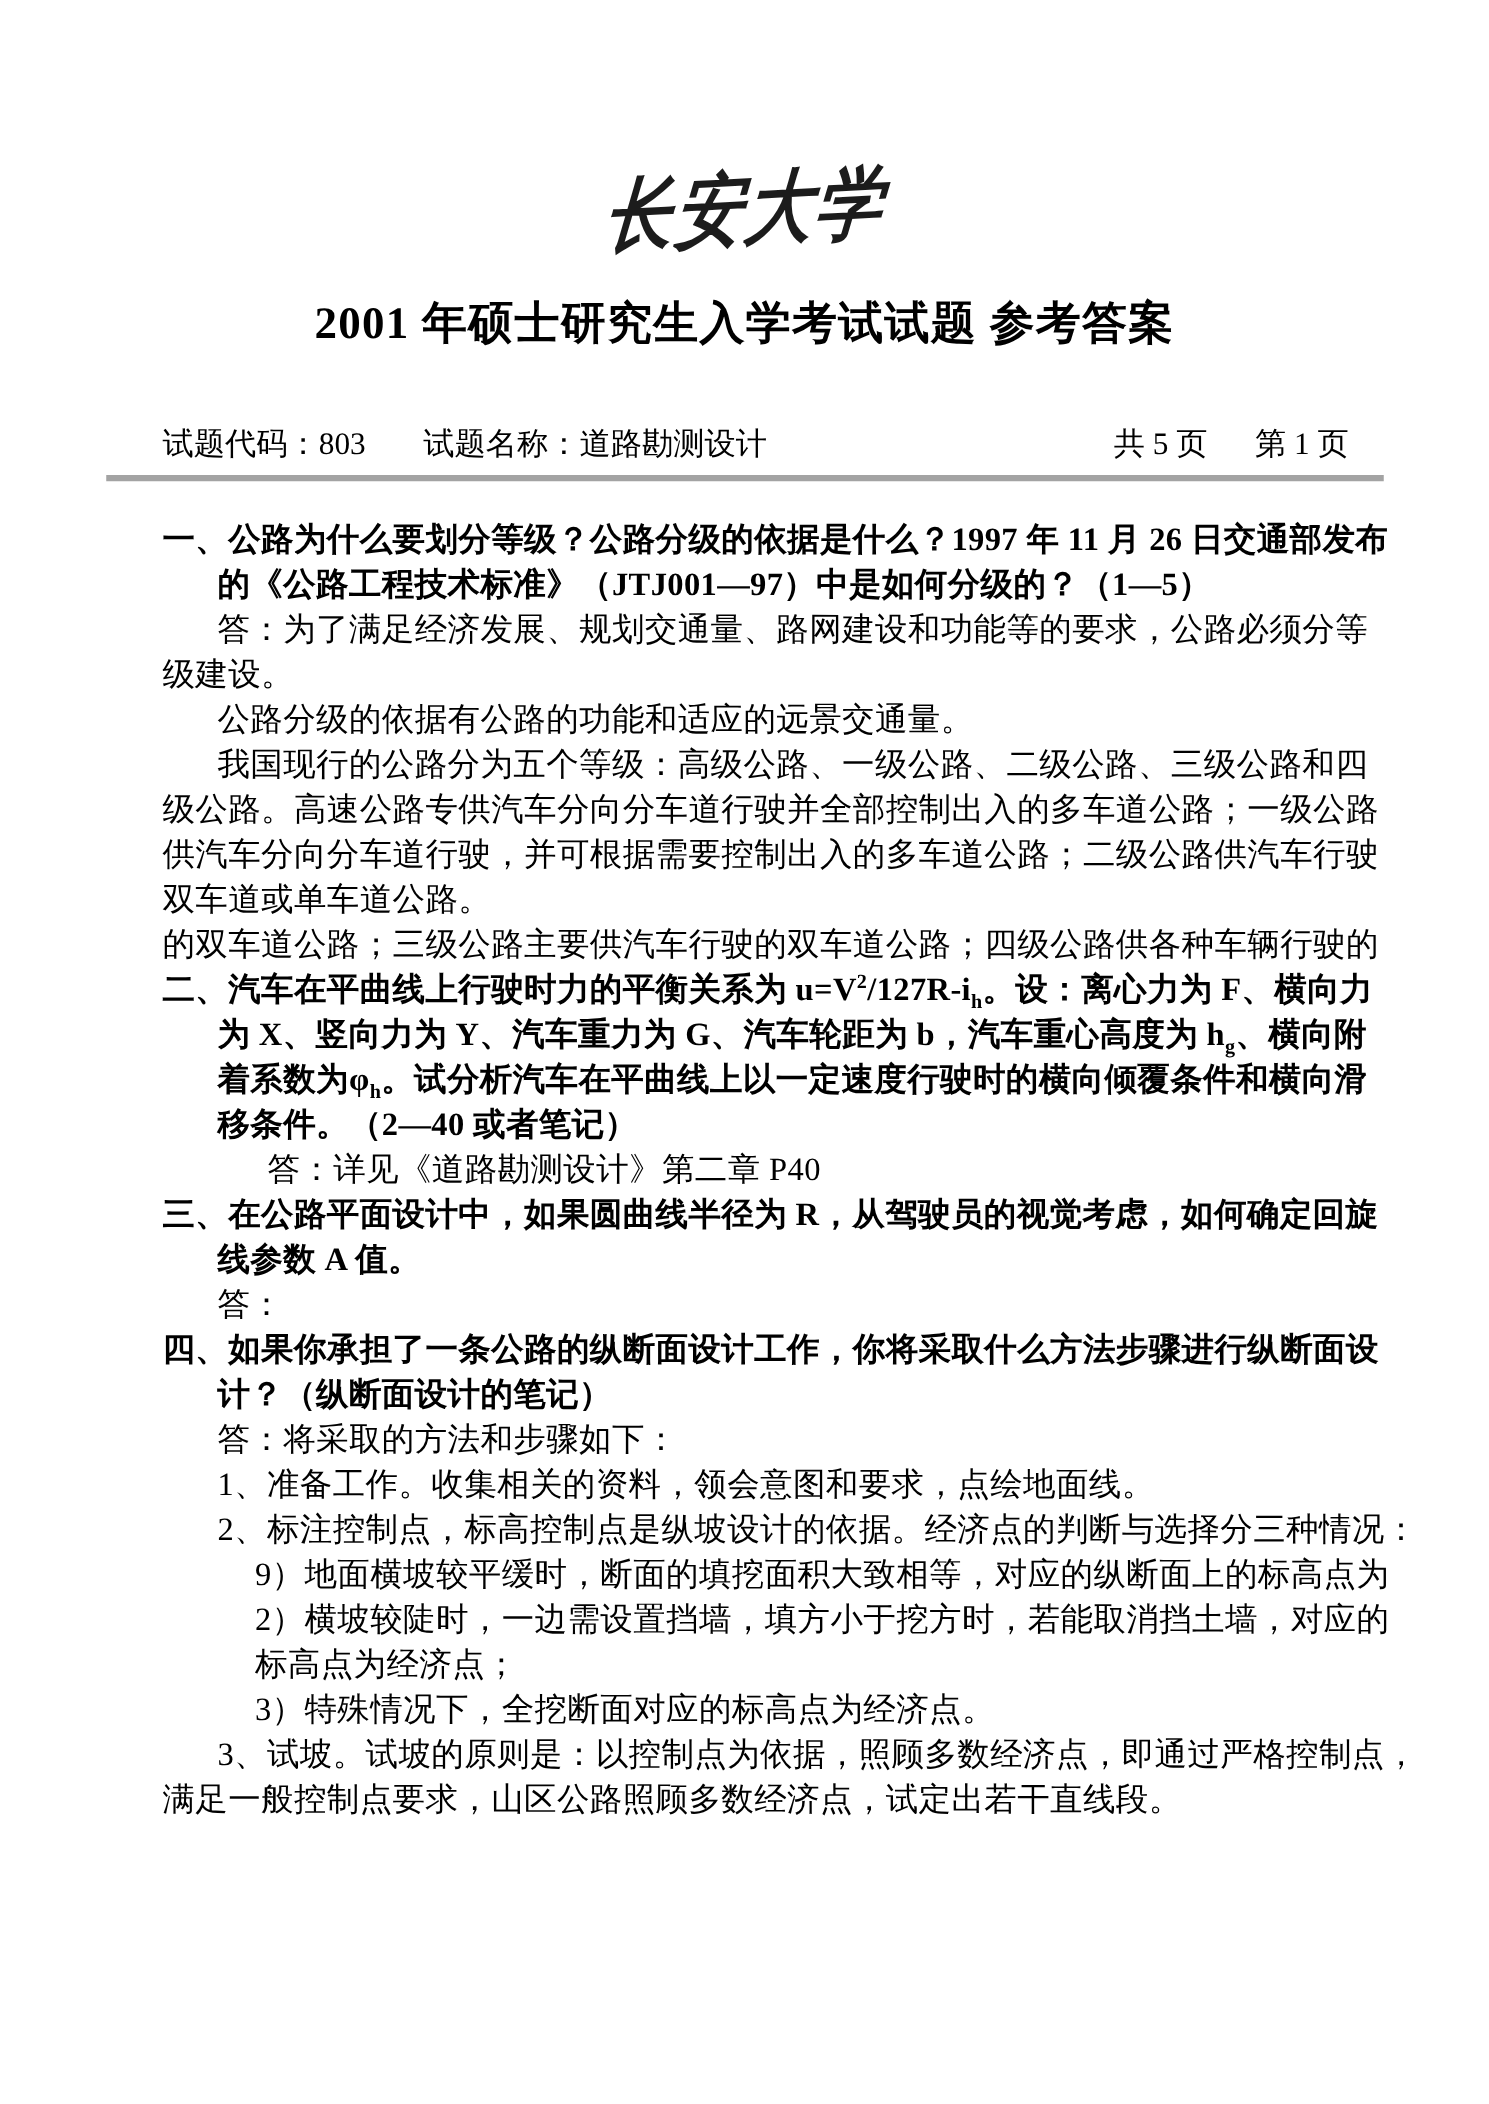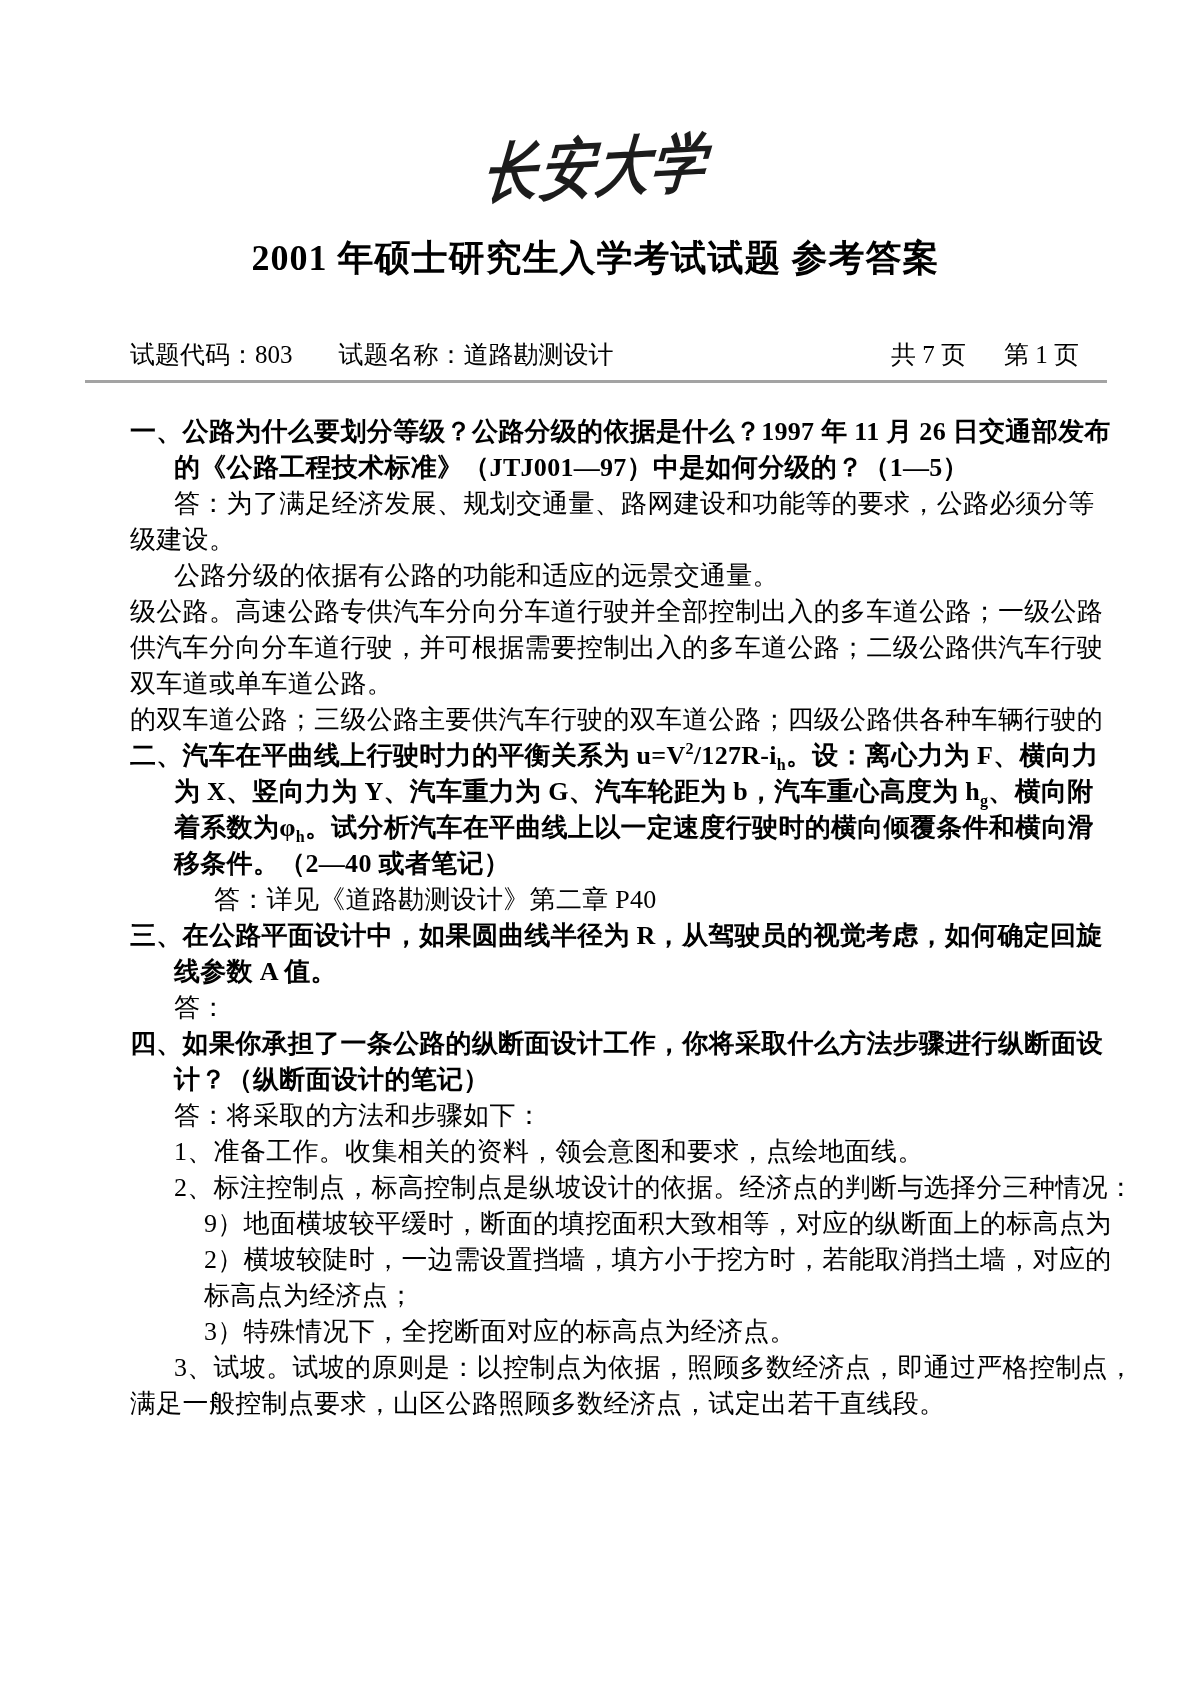--- a/index.html
+++ b/index.html
@@ -41,21 +41,21 @@
   }
   .header-row {
     position: absolute;
     left: 85px;
     top: 338px;
     width: 1022px;
     display: flex;
     align-items: baseline;
     font-size: 25px;
     padding-bottom: 9px;
-    border-bottom: 3px solid #a3a3a3;
+    border-bottom: 5px solid #a3a3a3;
   }
   .header-left { display: flex; gap: 46px; margin-left: 45px; }
   .header-right { margin-left: auto; display: flex; gap: 38px; margin-right: 28px; }
   .doc-body {
     position: absolute;
     left: 130px;
     top: 414px;
     width: 985px;
     font-size: 26px;
   }
@@ -82,31 +82,32 @@
   </div>
 
   <div class="doc-title">2001 年硕士研究生入学考试试题 参考答案</div>
 
   <div class="header-row">
     <div class="header-left">
       <span>试题代码：803</span>
       <span>试题名称：道路勘测设计</span>
     </div>
     <div class="header-right">
-      <span>共 7 页</span>
+      <span>共 5 页</span>
       <span>第 1 页</span>
     </div>
   </div>
 
   <div class="doc-body">
     <div class="line q">一、公路为什么要划分等级？公路分级的依据是什么？1997 年 11 月 26 日交通部发布</div>
     <div class="line q ind1">的《公路工程技术标准》（JTJ001—97）中是如何分级的？（1—5）</div>
     <div class="line ind1">答：为了满足经济发展、规划交通量、路网建设和功能等的要求，公路必须分等</div>
     <div class="line">级建设。</div>
     <div class="line ind1">公路分级的依据有公路的功能和适应的远景交通量。</div>
+    <div class="line ind1">我国现行的公路分为五个等级：高级公路、一级公路、二级公路、三级公路和四</div>
     <div class="line">级公路。高速公路专供汽车分向分车道行驶并全部控制出入的多车道公路；一级公路</div>
     <div class="line">供汽车分向分车道行驶，并可根据需要控制出入的多车道公路；二级公路供汽车行驶</div>
     <div class="line">双车道或单车道公路。</div>
     <div class="line">的双车道公路；三级公路主要供汽车行驶的双车道公路；四级公路供各种车辆行驶的</div>
     <div class="line q">二、汽车在平曲线上行驶时力的平衡关系为 u=V<sup>2</sup>/127R-i<sub>h</sub>。设：离心力为 F、横向力</div>
     <div class="line q ind1">为 X、竖向力为 Y、汽车重力为 G、汽车轮距为 b，汽车重心高度为 h<sub>g</sub>、横向附</div>
     <div class="line q ind1">着系数为φ<sub>h</sub>。试分析汽车在平曲线上以一定速度行驶时的横向倾覆条件和横向滑</div>
     <div class="line q ind1">移条件。（2—40 或者笔记）</div>
     <div class="line ind2b">答：详见《道路勘测设计》第二章 P40</div>
     <div class="line q">三、在公路平面设计中，如果圆曲线半径为 R，从驾驶员的视觉考虑，如何确定回旋</div>

